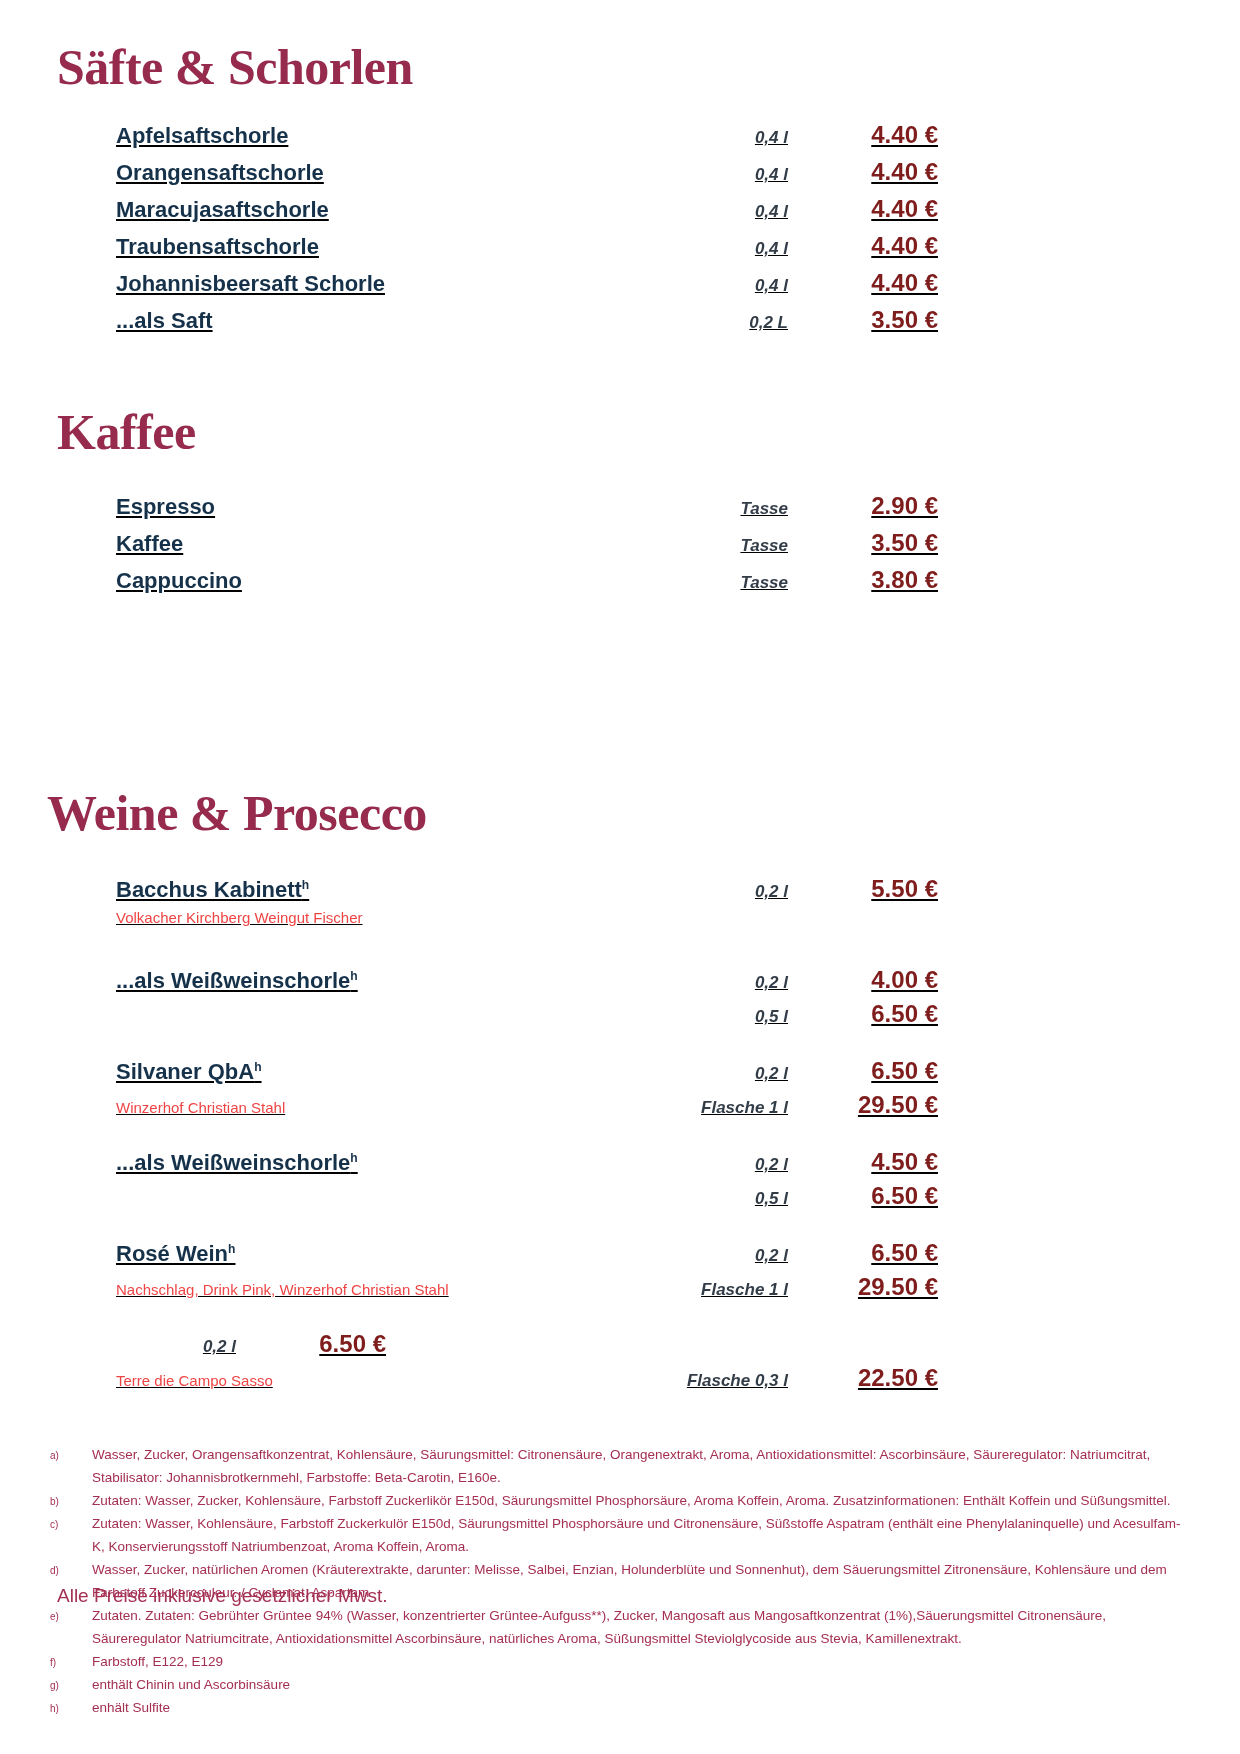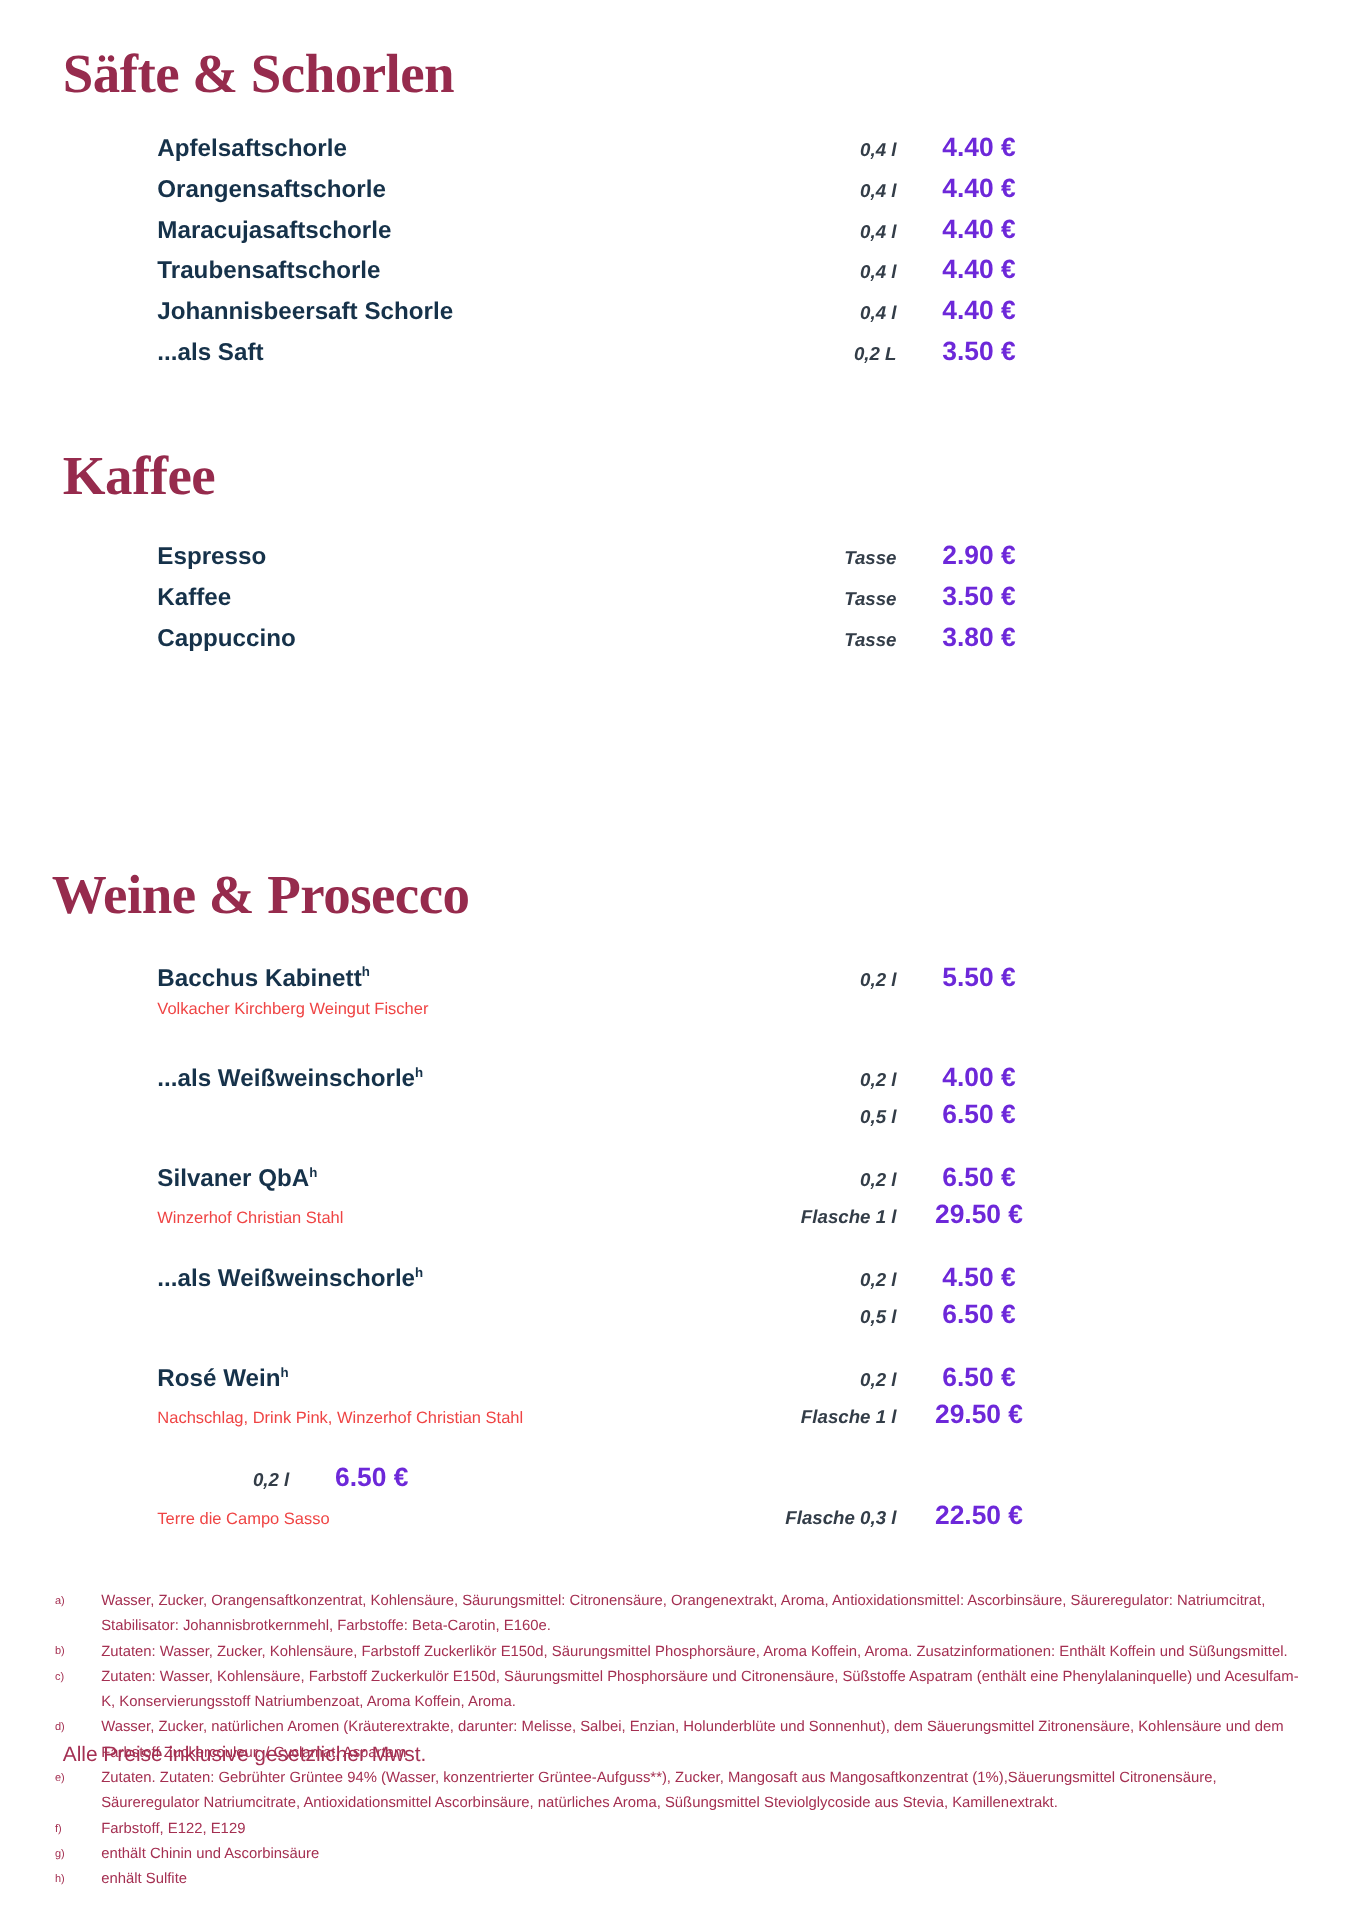--- a/index.html
+++ b/index.html
@@ -17,26 +17,26 @@
     font-weight: 700;
     font-size: 50px;
     line-height: 1.1;
     color: #962b4d;
     letter-spacing: -0.5px;
   }
   .title-saefte { margin-bottom: 26px; }
   .title-kaffee { margin-top: 62px; margin-bottom: 32px; }
   .title-weine  { margin-top: 183px; margin-bottom: 34px; margin-left: -10px; }
 
-  .simple-rows, .wine-rows { margin-left: 86px; width: 822px; }
+  .simple-rows, .wine-rows { margin-left: 59px; width: 822px; text-decoration: underline; }
 
   .menu-row { display: flex; align-items: baseline; height: 37px; }
   .name  { flex: 1; font-size: 22px; font-weight: 700; color: #16324a; }
   .size  { width: 120px; text-align: right; font-size: 17px; font-style: italic; font-weight: 700; color: #333d48; }
-  .price { width: 150px; text-align: center; font-size: 24px; font-weight: 700; color: #6d28d9; }
+  .price { width: 150px; text-align: right; font-size: 24px; font-weight: 700; color: #7f1d1d; }
 
   .wine-entry { margin-bottom: 26px; }
   .wine-entry .menu-row { height: 34px; }
   .wine-entry .menu-row.extra-row, .wine-entry .menu-row.desc-row { height: 31px; }
   .desc { flex: 1; font-size: 15px; font-weight: 400; color: #ef4444; }
   sup.fn-sup { font-size: 0.55em; vertical-align: super; font-weight: 700; color: #16324a; }
 
   .footnotes { position: absolute; top: 1443px; left: 50px; right: 48px; }
   .footnote {
     position: relative;

